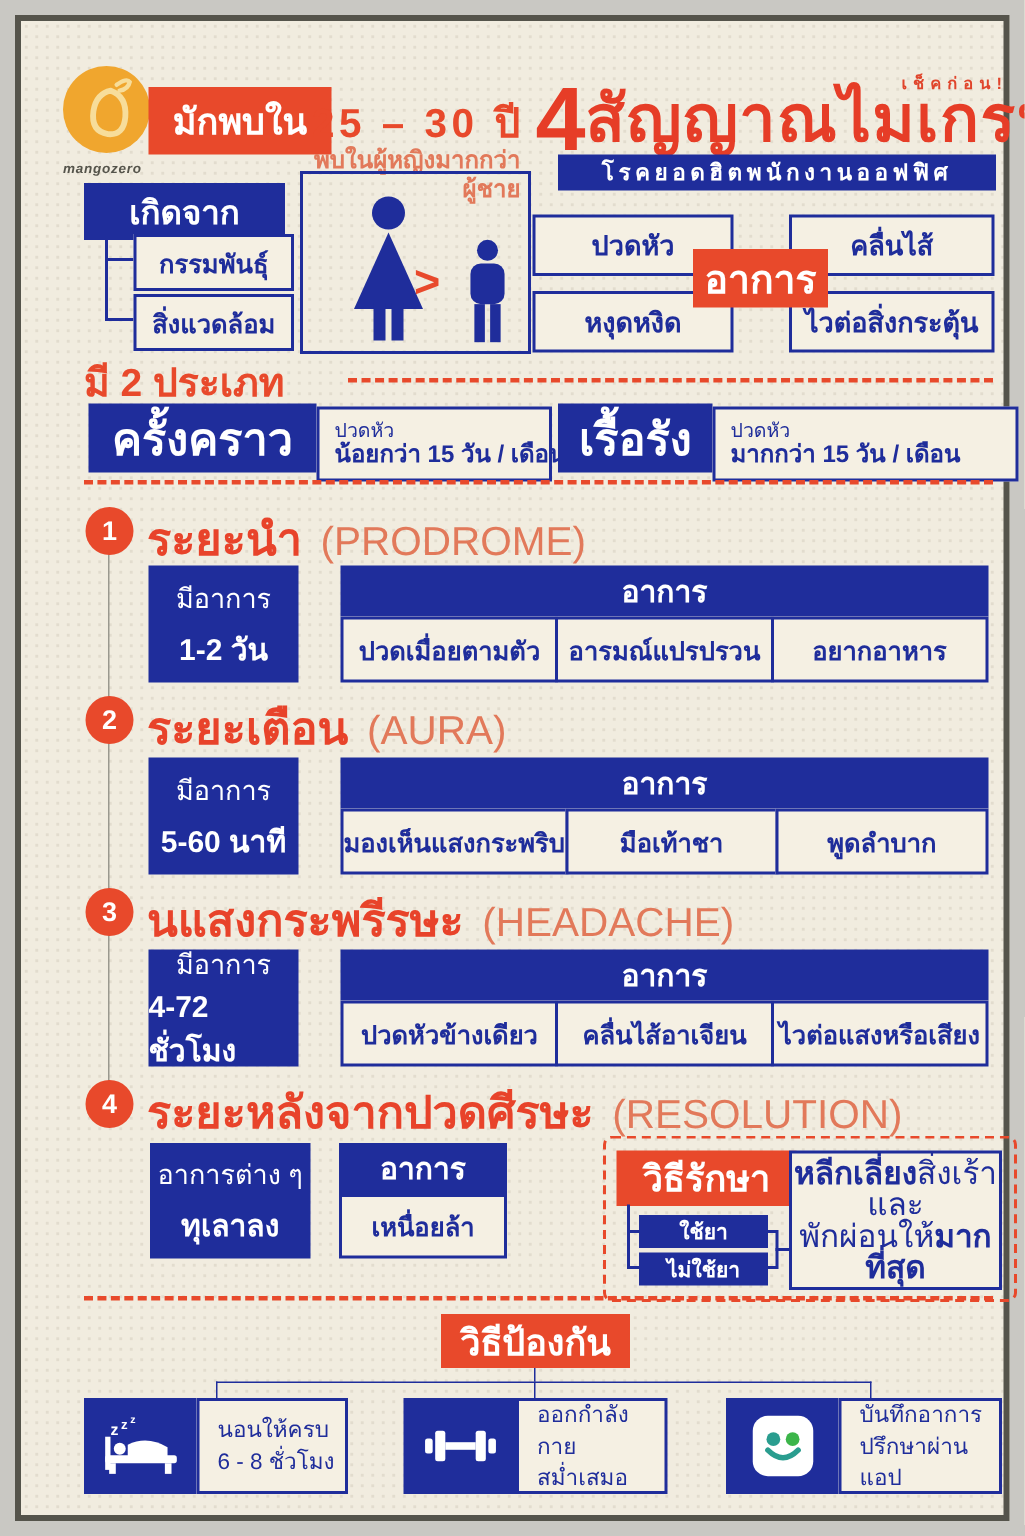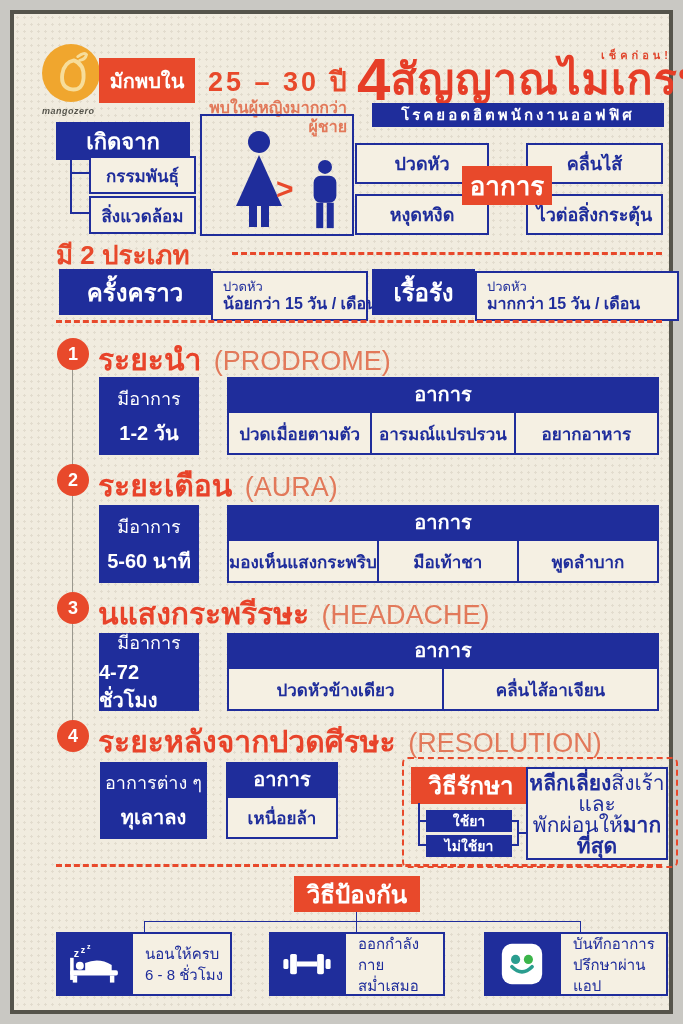--- a/index.html
+++ b/index.html
@@ -13,39 +13,39 @@
   .flexc{display:flex;align-items:center;justify-content:center;}
   .navy{background:#1f2d9b;color:#fff;}
   .red{background:#e8492b;color:#fff;}
   .outline{background:#f5f0e3;border:2px solid #1f2d9b;color:#1f2d9b;}
   .line{background:#1f2d9b;}
   .grayline{background:#9a988e;}
   .dashh{border-top:3px dashed #e8492b;height:0;}
   
   .logo-wrap{left:28px;top:30px;width:80px;text-align:left;}
   .brand{font-size:9px;font-weight:bold;font-style:italic;color:#55544b;letter-spacing:.5px;}
-  .often{left:85px;top:44px;width:96px;height:45px;font-size:20px;font-weight:bold;}
+  .often{left:85px;top:44px;width:122px;height:45px;font-size:24px;font-weight:bold;}
   .age{left:194px;top:46px;width:150px;color:#e8492b;font-size:27px;font-weight:bold;letter-spacing:3px;white-space:nowrap;}
   .gender-note{left:190px;top:84px;width:143px;text-align:right;color:#e2795a;font-size:16px;font-weight:600;line-height:19px;}
   .figbox{left:186px;top:100px;width:150px;height:118px;border:2px solid #1f2d9b;}
   .gt{left:262px;top:158px;width:30px;color:#e8492b;font-size:30px;font-weight:bold;}
   .checkfirst{left:538px;top:32px;width:120px;color:#e0452c;font-size:11px;font-weight:bold;letter-spacing:4px;text-align:right;white-space:nowrap;}
   .bigtitle{left:343px;top:36px;width:320px;color:#e63d27;font-weight:bold;white-space:nowrap;line-height:1;}
   .bigtitle .num{font-size:60px;vertical-align:-6px;}
   .bigtitle .ttl{font-size:43px;letter-spacing:1px;}
   .subtitle-bar{left:358px;top:89px;width:292px;height:24px;font-size:15px;letter-spacing:3px;font-weight:600;}
   
   .causes-title{left:42px;top:108px;width:134px;height:38px;font-size:22px;font-weight:bold;}
   .cause-item{font-size:17px;font-weight:600;height:34px;}
   
   .symbox{font-size:18px;font-weight:bold;height:37px;}
   .symcenter{left:448px;top:152px;width:90px;height:39px;font-size:26px;font-weight:bold;}
   
   .types-title{left:42px;top:220px;color:#e8492b;font-size:26px;font-weight:bold;white-space:nowrap;}
-  .type-name{font-size:24px;font-weight:bold;}
+  .type-name{font-size:30px;font-weight:bold;}
   .type-desc{background:#f5f0e3;border:2px solid #1f2d9b;color:#1f2d9b;padding:2px 10px;display:flex;flex-direction:column;justify-content:center;}
   .type-desc .t1{font-size:13px;line-height:14px;}
   .type-desc .t2{font-size:16px;font-weight:bold;line-height:19px;white-space:nowrap;}
   
   .stage-circle{width:32px;height:32px;border-radius:50%;background:#e8492b;color:#fff;
                 font-size:18px;font-weight:bold;display:flex;align-items:center;justify-content:center;}
   .stage-head{white-space:nowrap;}
   .stage-name{color:#e8432a;font-size:30px;font-weight:bold;}
   .stage-en{color:#e2795a;font-size:27px;font-weight:400;margin-left:8px;}
   .durbox{display:flex;flex-direction:column;align-items:center;justify-content:center;gap:4px;background:#1f2d9b;color:#fff;}
@@ -192,20 +192,21 @@
     </div>
     <div class="abs durbox" style="left:85px;top:619px;width:100px;height:78px">
       <span class="dur-label">มีอาการ</span>
       <span class="dur-value">4-72 ชั่วโมง</span>
     </div>
     <div class="abs symtable" style="left:213px;top:619px;width:432px;height:78px">
       <div class="sym-header">อาการ</div>
       <div class="sym-row">
         <div class="sym-cell">ปวดหัวข้างเดียว</div>
         <div class="sym-cell">คลื่นไส้อาเจียน</div>
+        <div class="sym-cell">ไวต่อแสงหรือเสียง</div>
       </div>
     </div>
 
     <div class="abs stage-circle" style="left:43px;top:706px">
         <span>4</span>
       </div>
     <div class="abs stage-head" style="left:84px;top:704px">
       <span class="stage-name">ระยะหลังจากปวดศีรษะ</span>
       <span class="stage-en">(RESOLUTION)</span>
     </div>

